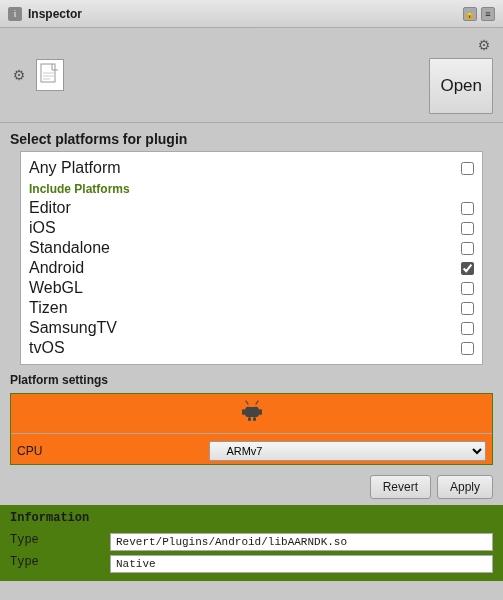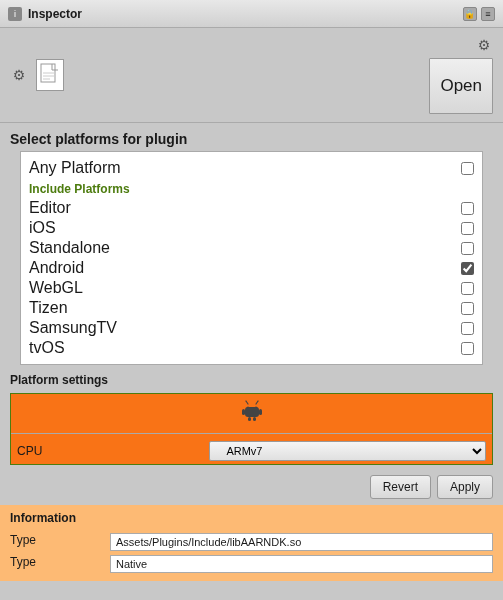--- a/index.html
+++ b/index.html
@@ -194,22 +194,23 @@
       border: 1px solid #999;
       border-radius: 3px;
       padding: 4px 12px;
       font-size: 12px;
       cursor: pointer;
       color: #1a1a1a;
     }
 
     
     .info-section {
-      background: #fdba74;
+      background: #4d7c0f;
       padding: 6px 10px;
+      font-family: Liberation Mono, monospace;
     }
     .info-table {
       width: 100%;
       border-collapse: collapse;
       margin-top: 4px;
     }
     .info-table td {
       padding: 2px 0;
       font-size: 12px;
       vertical-align: top;
@@ -362,21 +363,21 @@
   <button class="action-btn">Apply</button>
 </div>
 
 <div class="info-section">
   <div class="section-title">Information</div>
   <table class="info-table">
     <tbody>
         <tr>
       <td>Type</td>
       <td>
-        <span class="info-value">Assets/Plugins/Include/libAARNDK.so</span>
+        <span class="info-value">Revert/Plugins/Android/libAARNDK.so</span>
       </td>
     </tr>
     <tr>
       <td>Type</td>
       <td>
         <span class="info-value">Native</span>
       </td>
     </tr>
   </tbody>
     </table>

